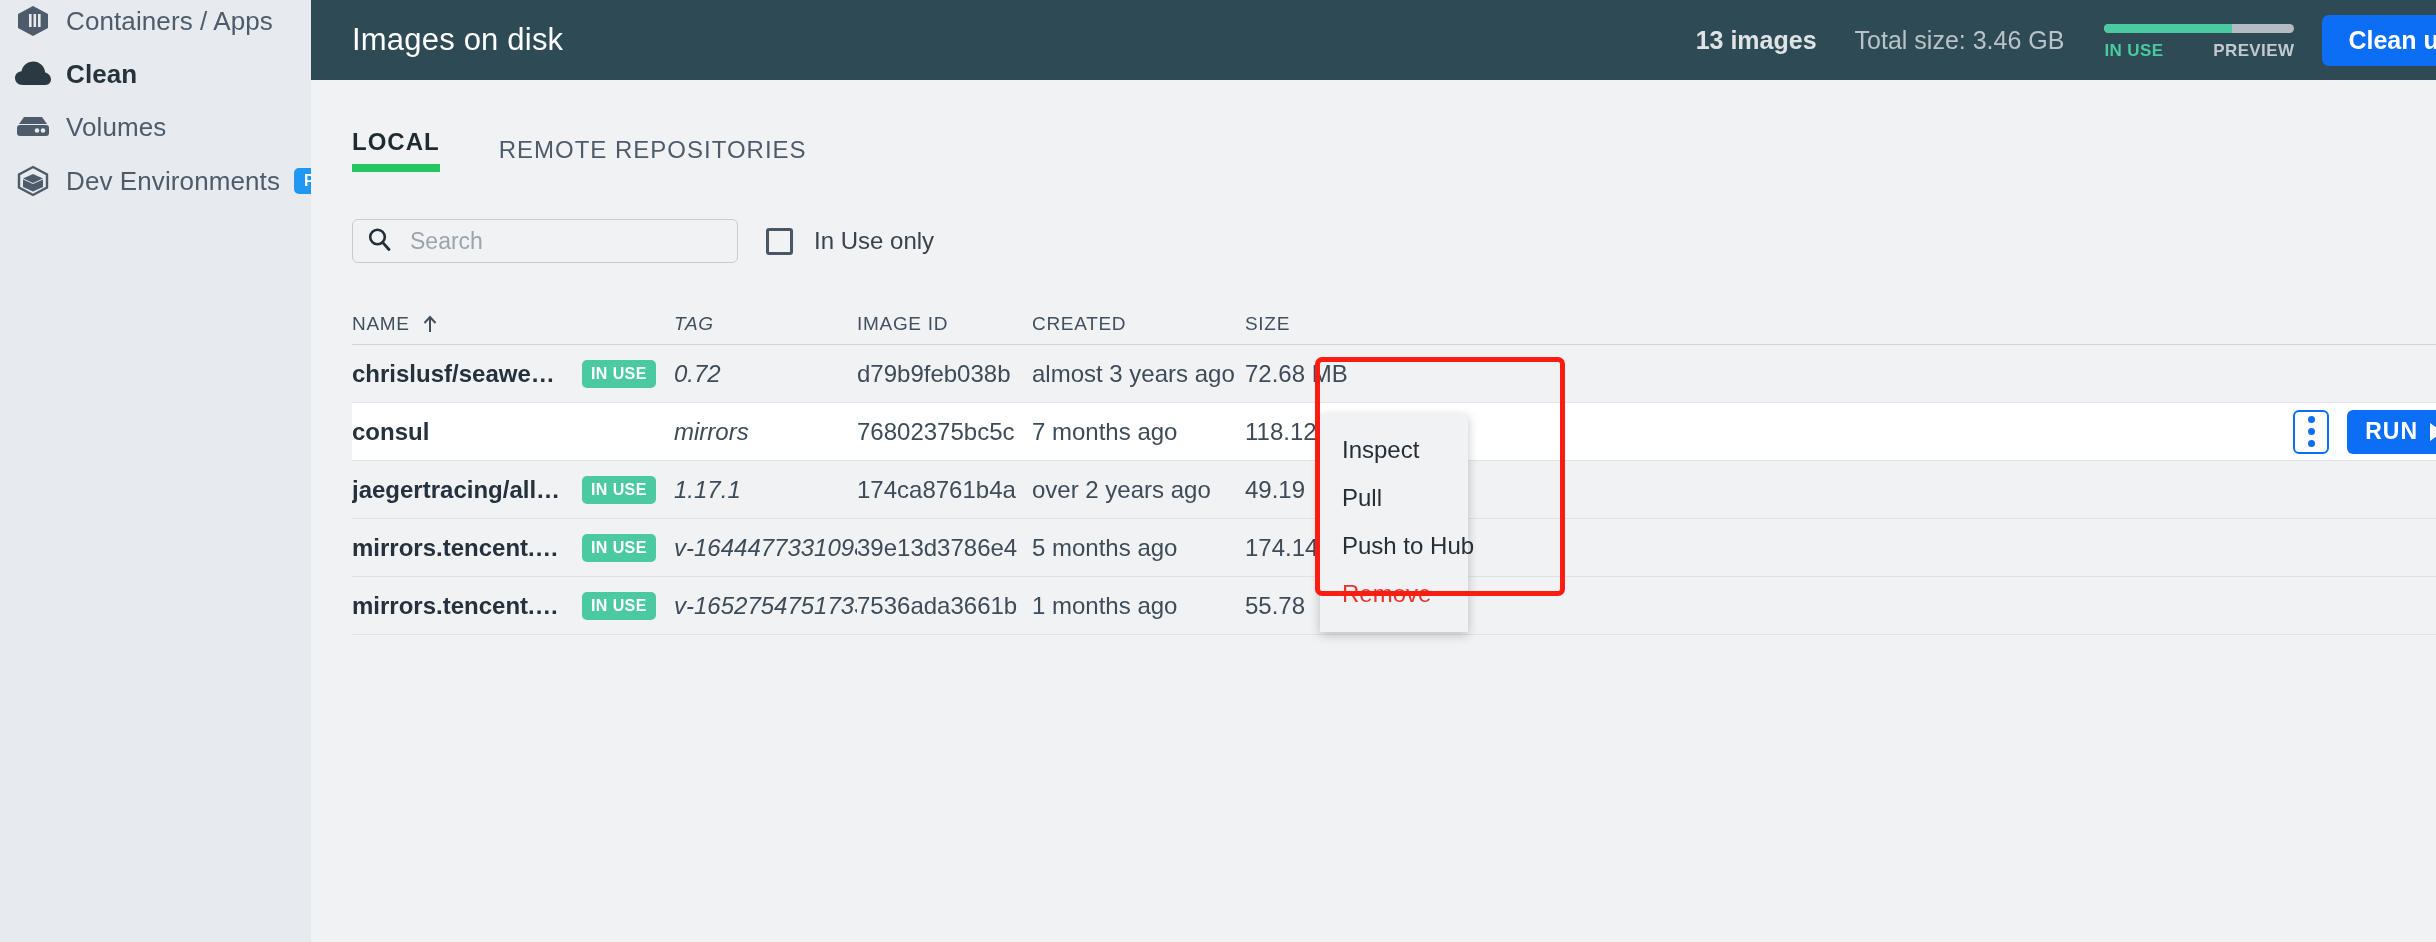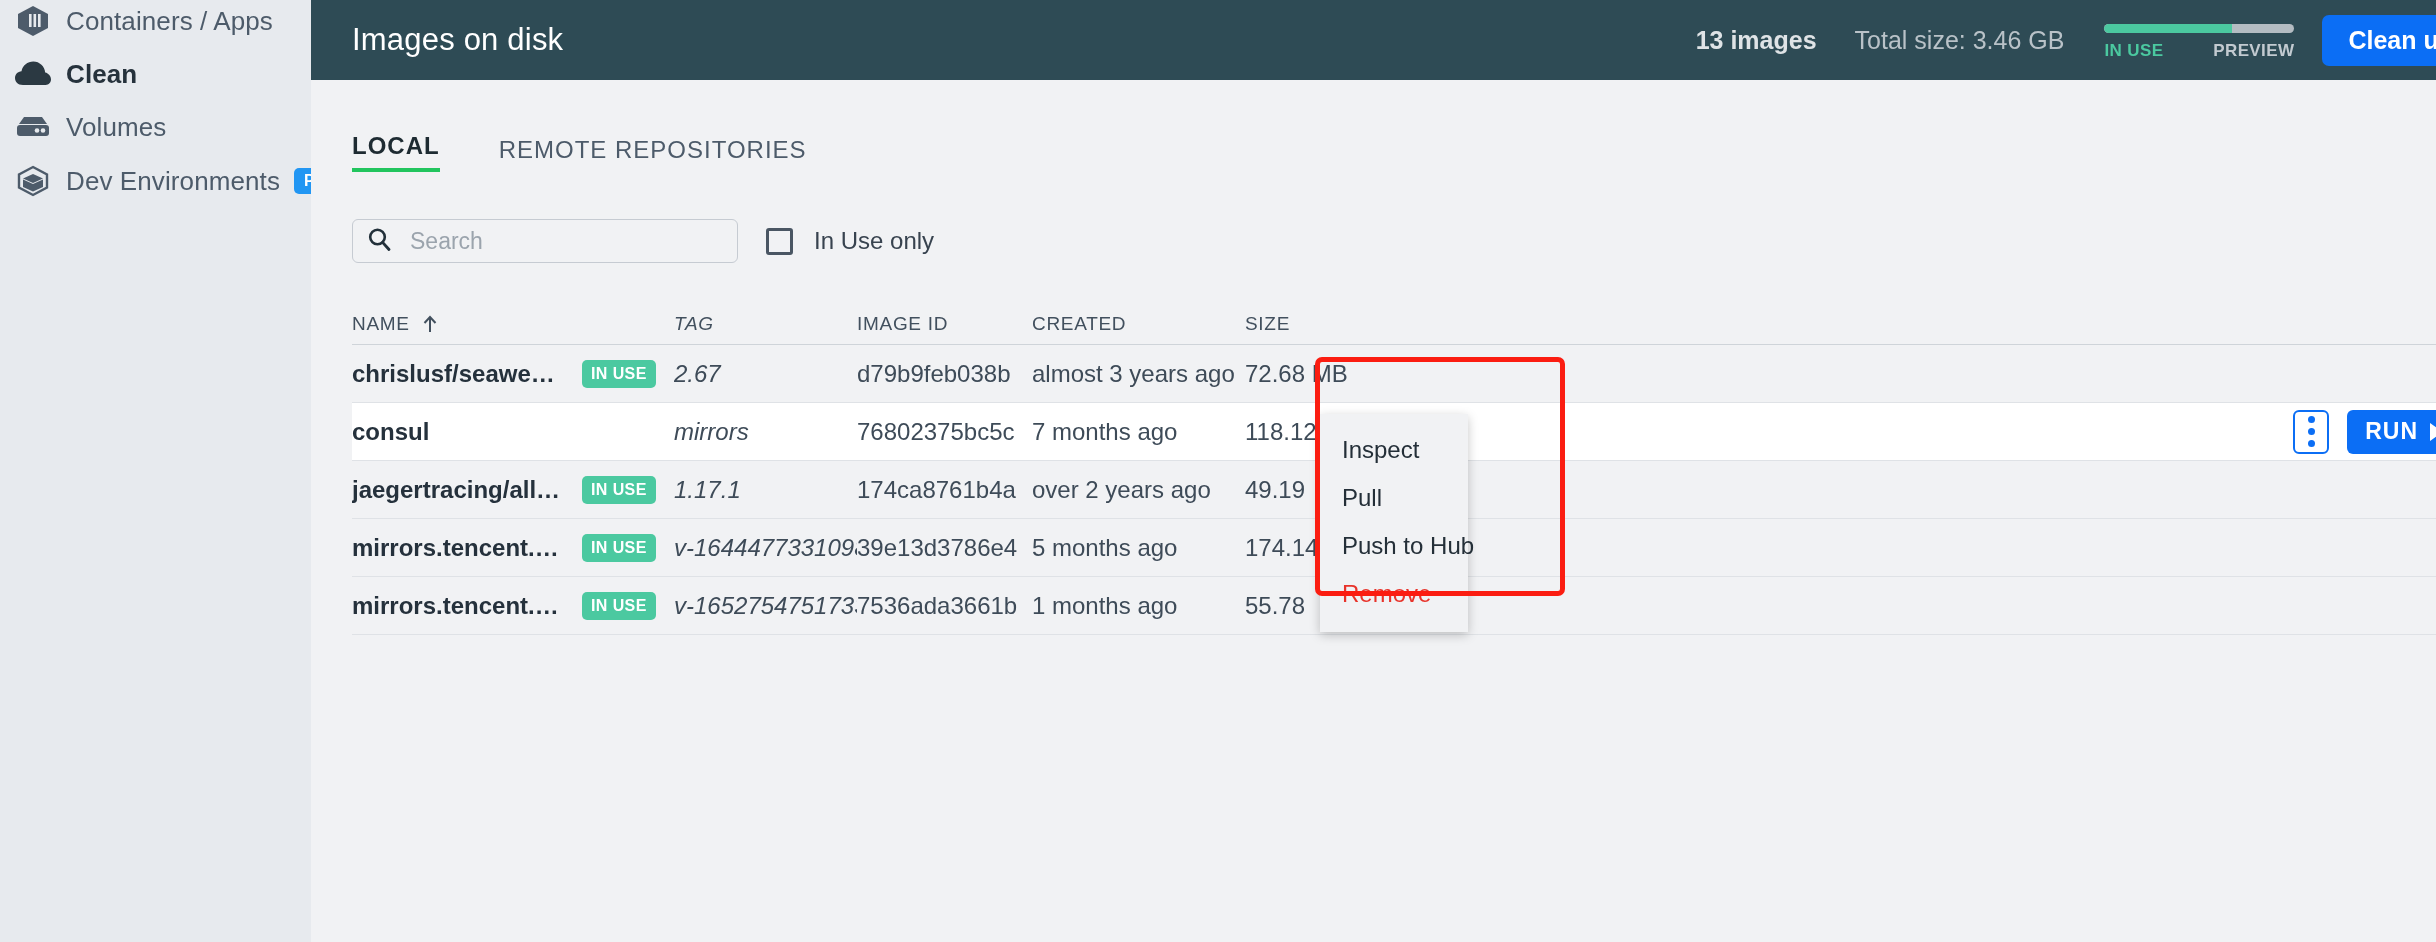--- a/index.html
+++ b/index.html
@@ -181,21 +181,21 @@
     color: #4d5b6a;
     letter-spacing: 1px;
     margin-right: 59px;
     padding-bottom: 8px;
     cursor: pointer;
     white-space: nowrap;
   }
   .tab.active {
     color: #1e2b32;
     font-weight: bold;
-    border-bottom: 4px solid #22c55e;
+    border-bottom: 8px solid #22c55e;
   }
 
   .filters {
     display: flex;
     align-items: center;
     margin-top: 47px;
   }
   .search-wrap {
     width: 386px;
     height: 44px;
@@ -511,21 +511,21 @@
           <div class="th c-id">IMAGE ID</div>
           <div class="th c-created">CREATED</div>
           <div class="th c-size">SIZE</div>
         </div>
 
         <div class="trow">
           <div class="td td-name c-name">
             <span class="name-text">chrislusf/seaweedfs</span>
             <span class="inuse-badge">IN USE</span>
           </div>
-          <div class="td c-tag">2.67</div>
+          <div class="td c-tag">0.72</div>
           <div class="td c-id">d79b9feb038b</div>
           <div class="td c-created">almost 3 years ago</div>
           <div class="td c-size">72.68 MB</div>
         </div>
 
         <div class="trow row-white">
           <div class="td td-name c-name">
             <span class="name-text">consul</span>
           </div>
           <div class="td c-tag">mirrors</div>

